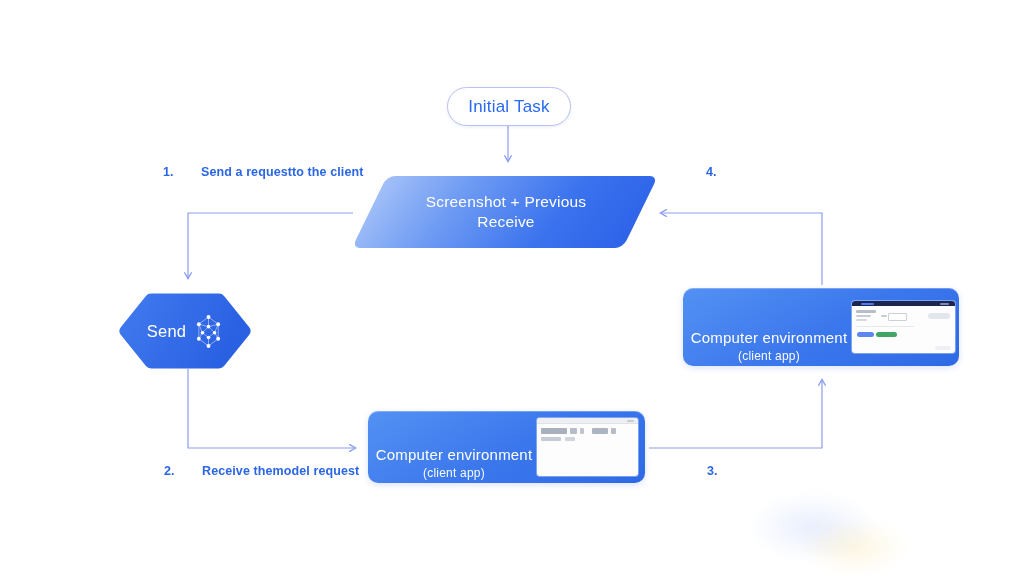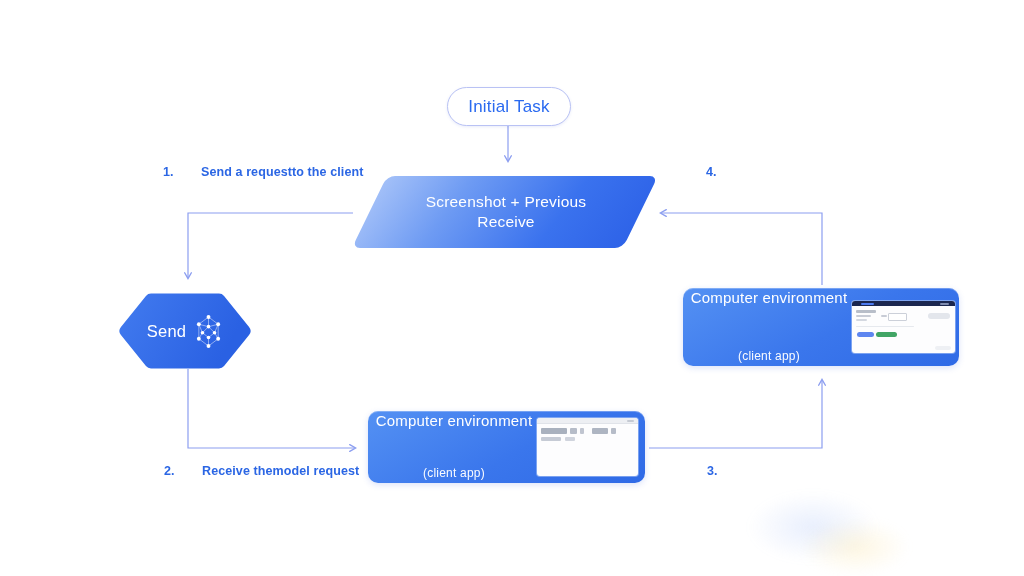--- a/index.html
+++ b/index.html
@@ -38,21 +38,21 @@
   
   .env-box{
     position:absolute;border-radius:10px;
     background:linear-gradient(150deg,#5491f3 0%,#3a76ec 55%,#2f6ae6 100%);
     box-shadow:inset 0 1px 0 rgba(255,255,255,.28), 0 2px 6px rgba(60,100,220,.18);
   }
   .env-bottom{left:368px;top:411px;width:277px;height:72px;}
   .env-right{left:683px;top:288px;width:276px;height:78px;}
   .env-label{
     position:absolute;left:6px;top:0;bottom:0;width:160px;
-    display:flex;flex-direction:column;align-items:center;justify-content:space-between;
+    display:flex;flex-direction:column;align-items:center;justify-content:flex-end;
     color:#fff;text-align:center;line-height:19px;letter-spacing:.2px;
   }
   .env-label .l1{font-size:15px;font-weight:500;}
   .env-label .l2{font-size:12px;font-weight:400;opacity:.97;}
   .thumb{position:absolute;background:#fdfdfe;border-radius:3px;overflow:hidden;box-shadow:0 0 0 1px rgba(255,255,255,.35);}
   .thumb-bottom{left:169px;top:7px;width:101px;height:58px;}
   .thumb-right{left:169px;top:13px;width:103px;height:52px;}
   
   .bt-topbar{position:absolute;left:0;top:0;right:0;height:5px;background:#edeff3;border-bottom:1px solid #e0e3e9;}
   .bt-mark{position:absolute;right:4px;top:2px;width:7px;height:2px;background:#c5cad3;border-radius:1px;}

